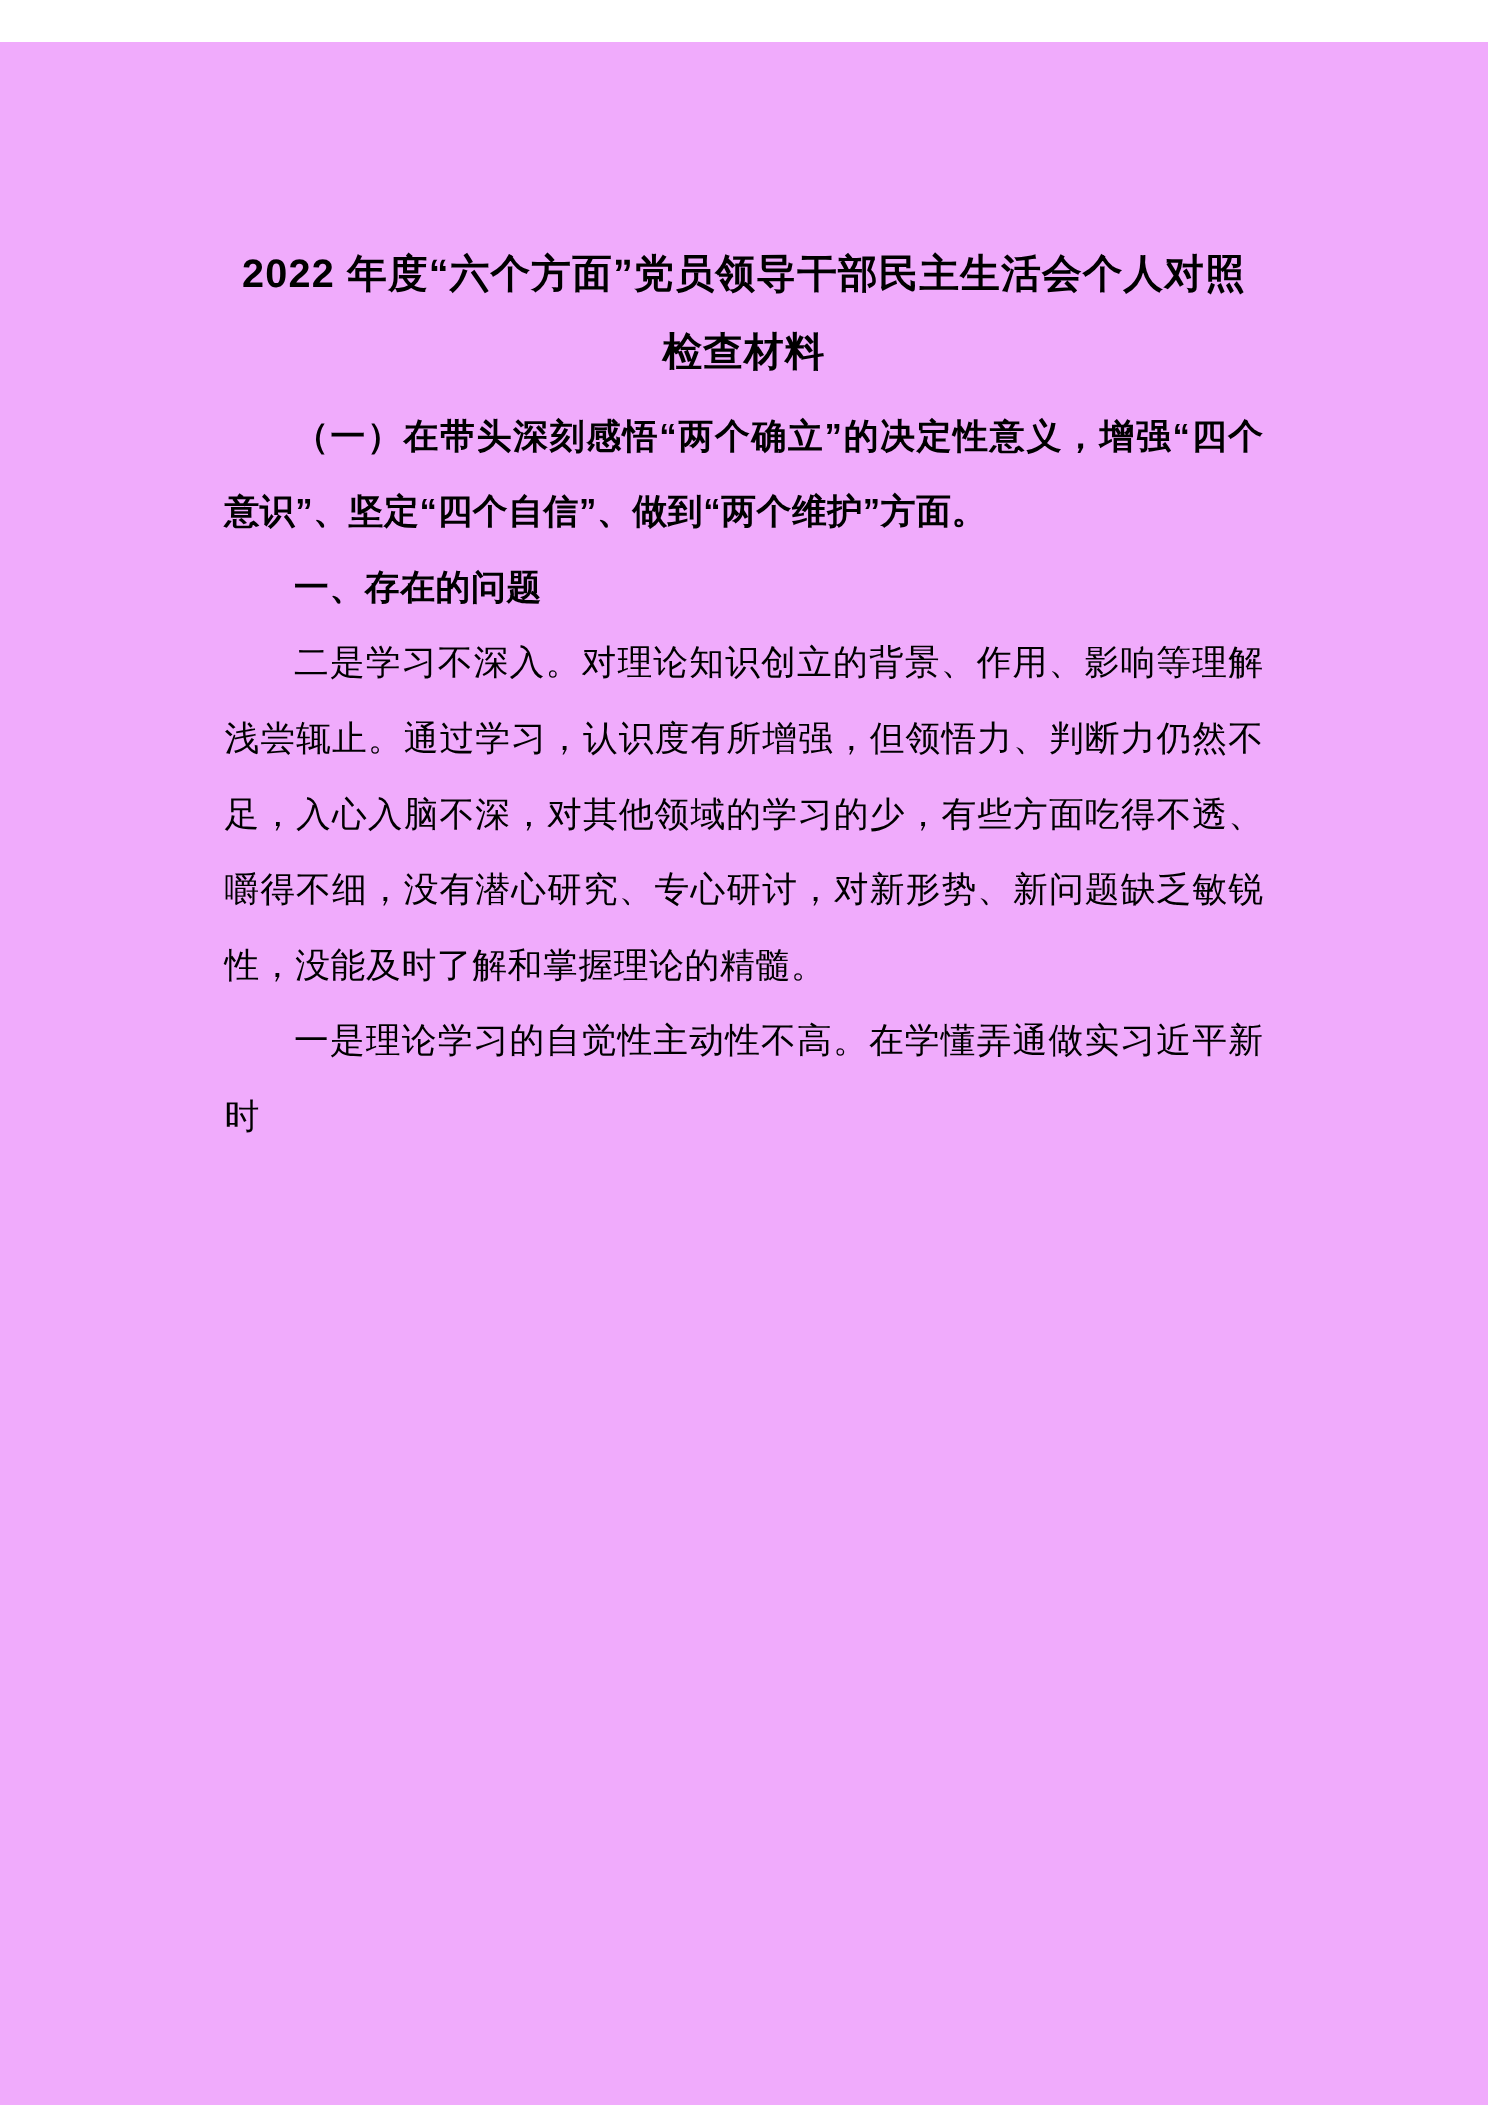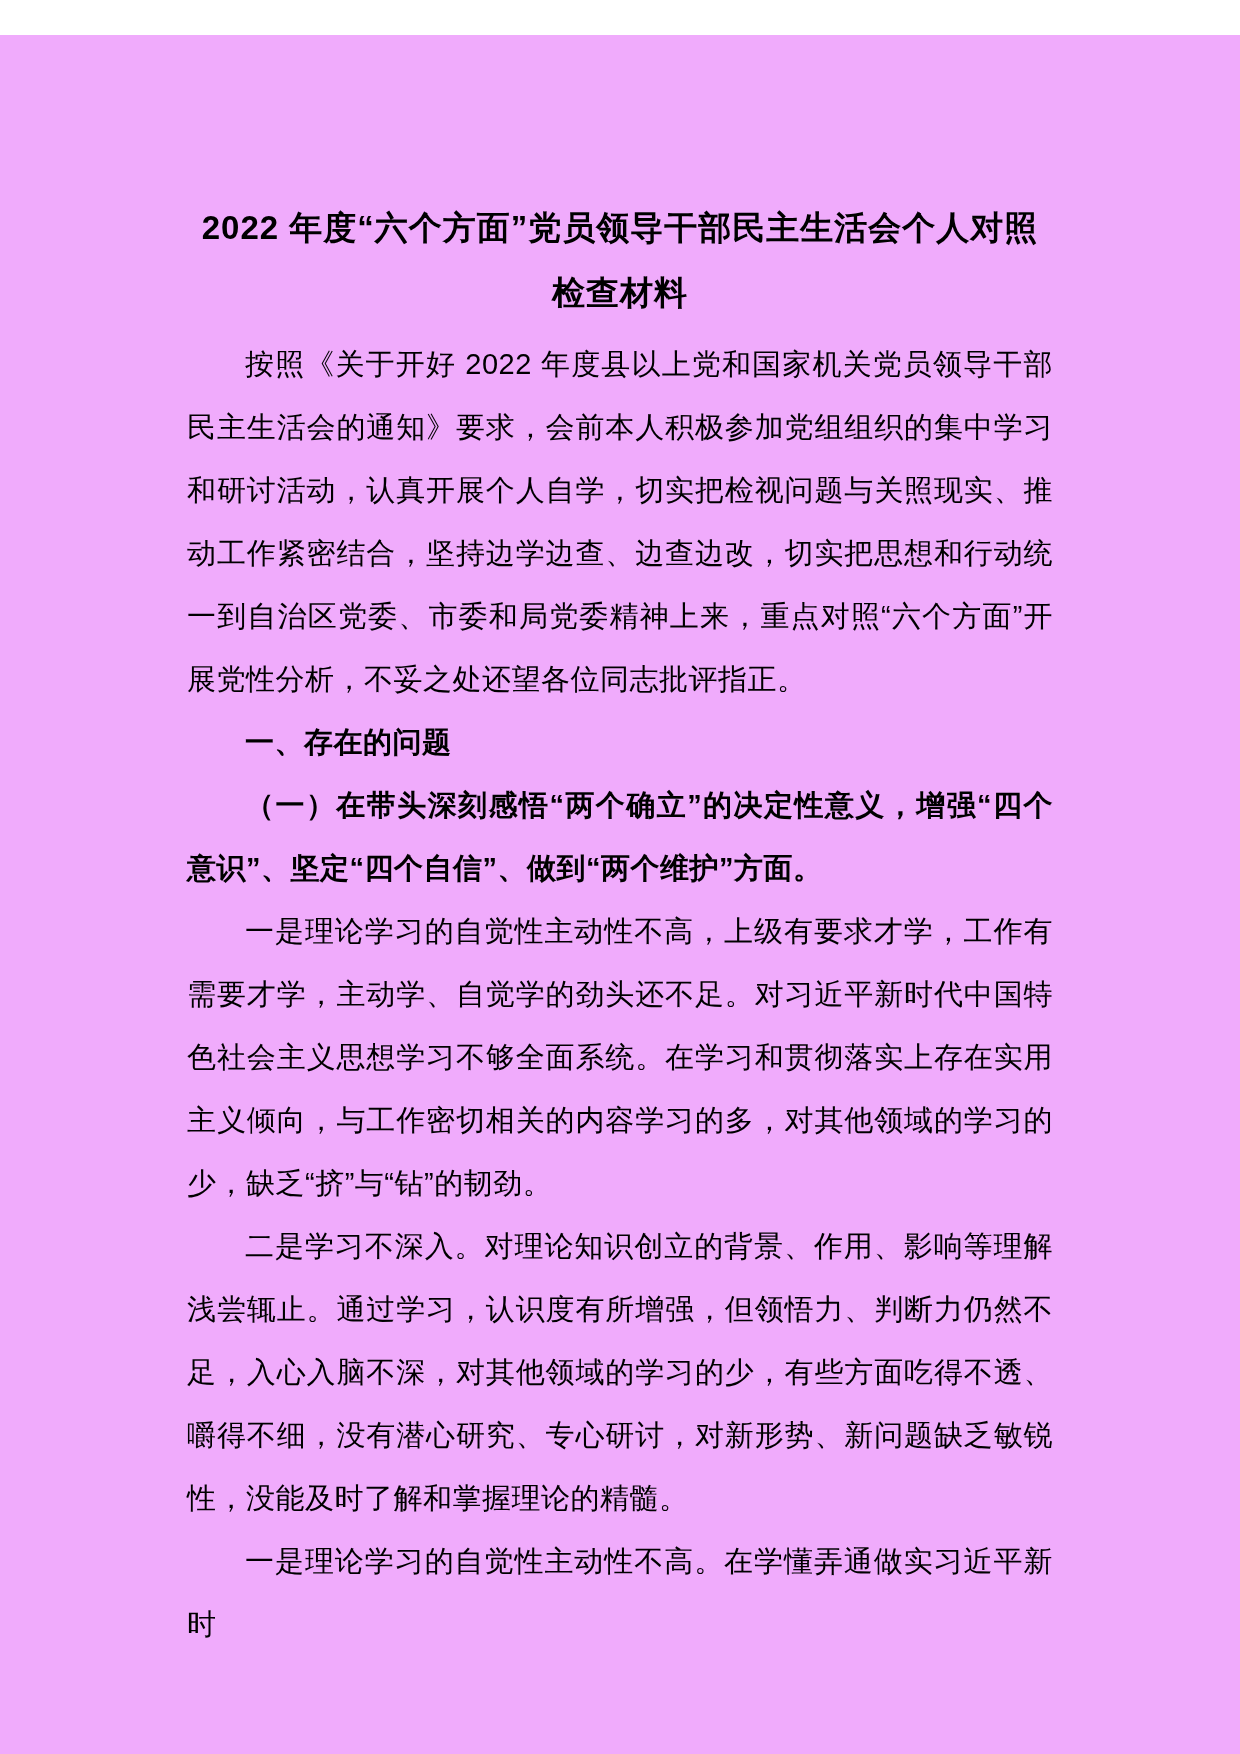--- a/index.html
+++ b/index.html
@@ -44,25 +44,23 @@
     font-weight: bold;
   }
 </style>
 </head>
 <body>
 
 <div class="page">
   <div class="content">
     <h1 class="doc-title">2022 年度“六个方面”党员领导干部民主生活会个人对照检查材料</h1>
 
-    <p class="para">按照《关于开好 2022 年度县以上党和国家机关党员领导干部民主生活会的通知》要求，会前本人积极参加党组组织的集中学习和研讨活动，认真开展个人自学，切实把检视问题与关照现实、推动工作紧密结合，坚持边学边查、边查边改，切实把思想和行动统一到自治区党委、市委和局党委精神上来，重点对照“六个方面”开展党性分析，不妥之处还望各位同志批评指正。</p>
+
+    <p class="para heading">（一）在带头深刻感悟“两个确立”的决定性意义，增强“四个意识”、坚定“四个自信”、做到“两个维护”方面。</p>
 
     <p class="para heading">一、存在的问题</p>
 
-    <p class="para heading">（一）在带头深刻感悟“两个确立”的决定性意义，增强“四个意识”、坚定“四个自信”、做到“两个维护”方面。</p>
-
-    <p class="para">一是理论学习的自觉性主动性不高，上级有要求才学，工作有需要才学，主动学、自觉学的劲头还不足。对习近平新时代中国特色社会主义思想学习不够全面系统。在学习和贯彻落实上存在实用主义倾向，与工作密切相关的内容学习的多，对其他领域的学习的少，缺乏“挤”与“钻”的韧劲。</p>
 
     <p class="para">二是学习不深入。对理论知识创立的背景、作用、影响等理解浅尝辄止。通过学习，认识度有所增强，但领悟力、判断力仍然不足，入心入脑不深，对其他领域的学习的少，有些方面吃得不透、嚼得不细，没有潜心研究、专心研讨，对新形势、新问题缺乏敏锐性，没能及时了解和掌握理论的精髓。</p>
 
     <p class="para">一是理论学习的自觉性主动性不高。在学懂弄通做实习近平新时</p>
   </div>
 </div>
 
 </body></html>

